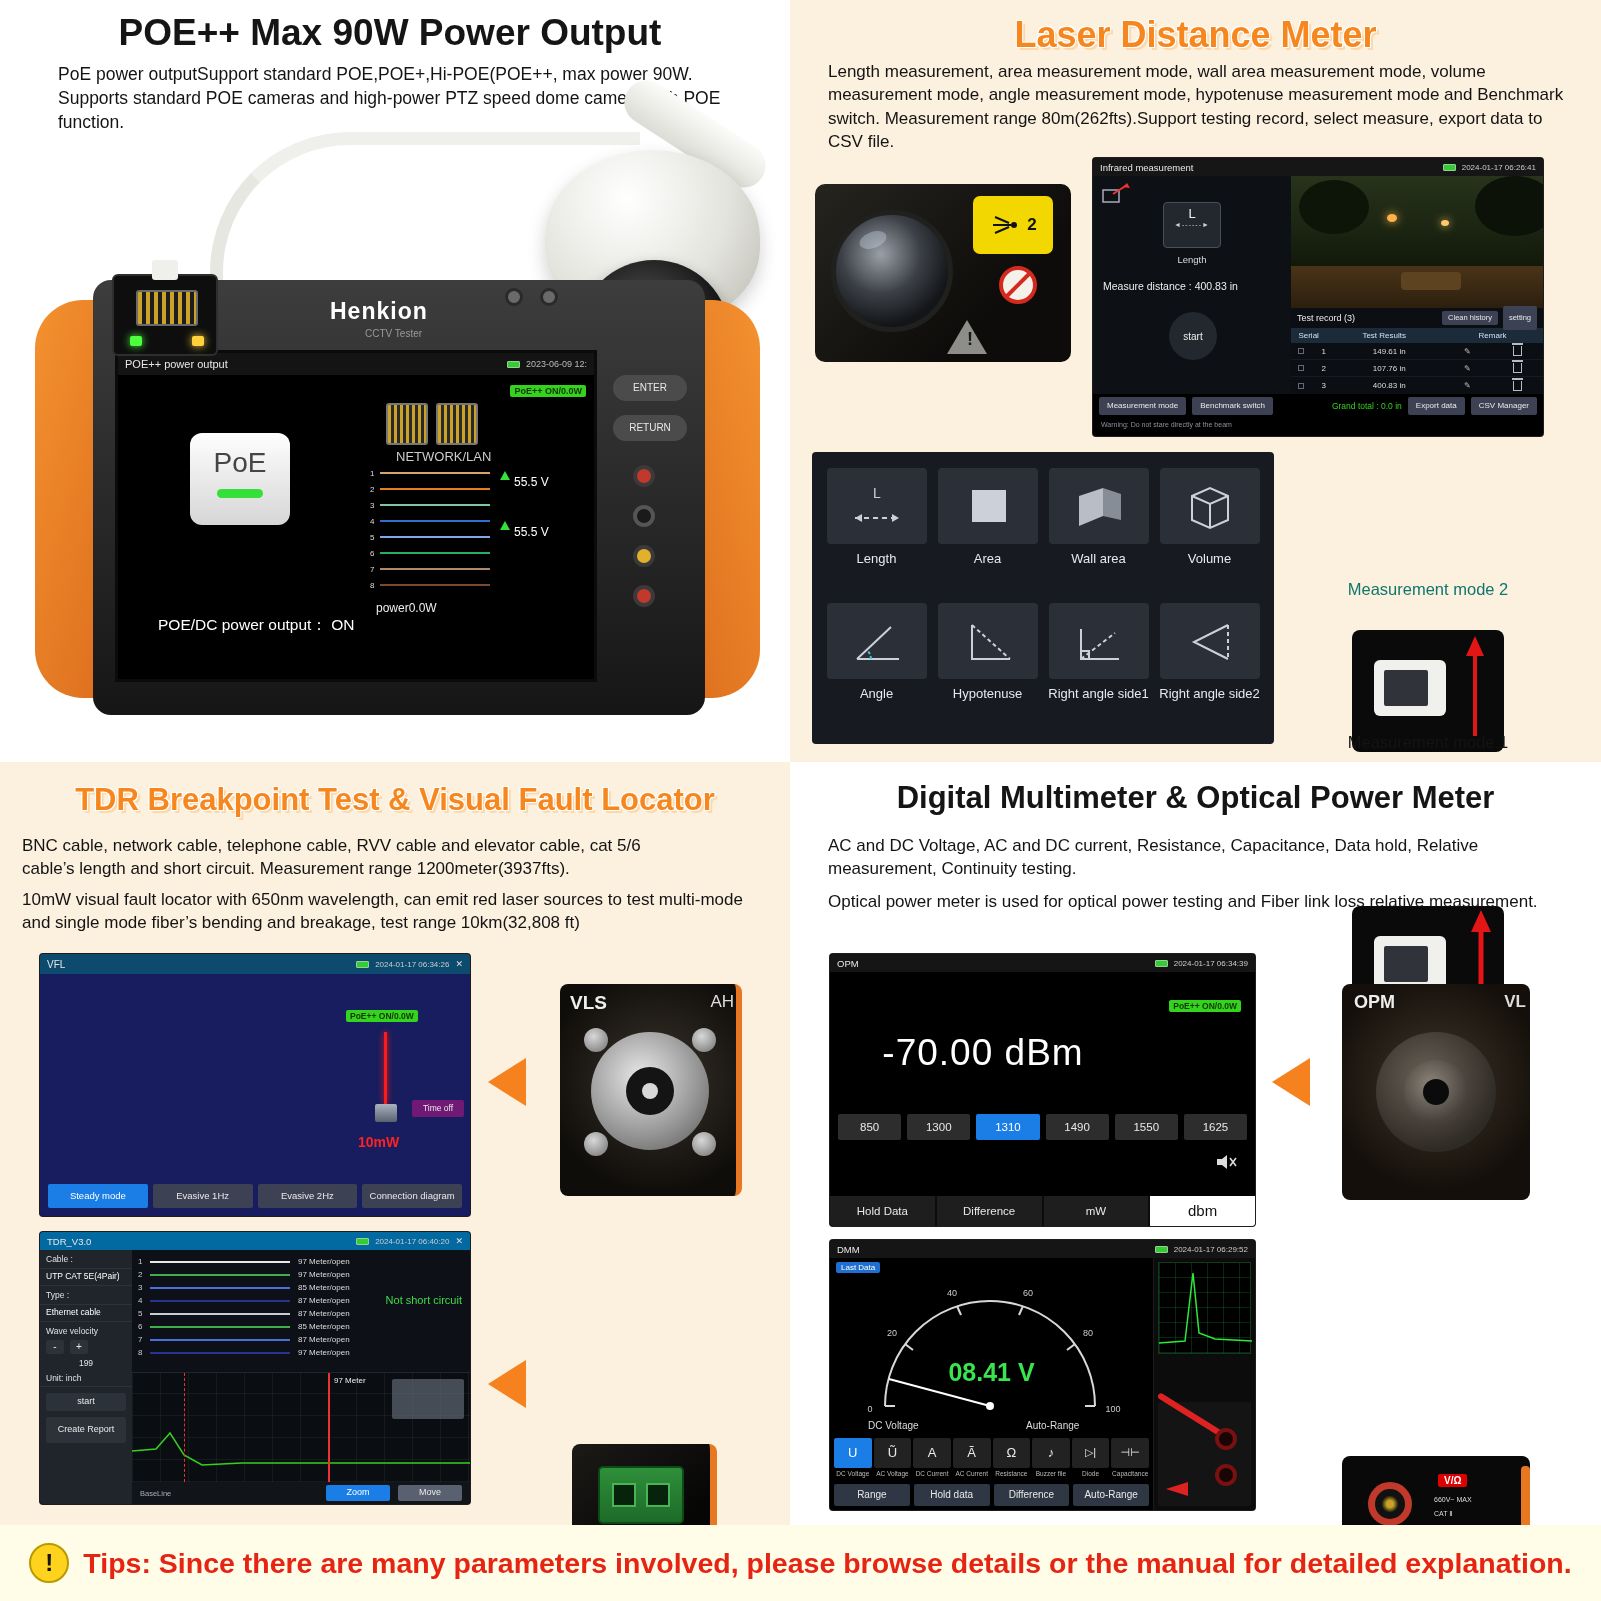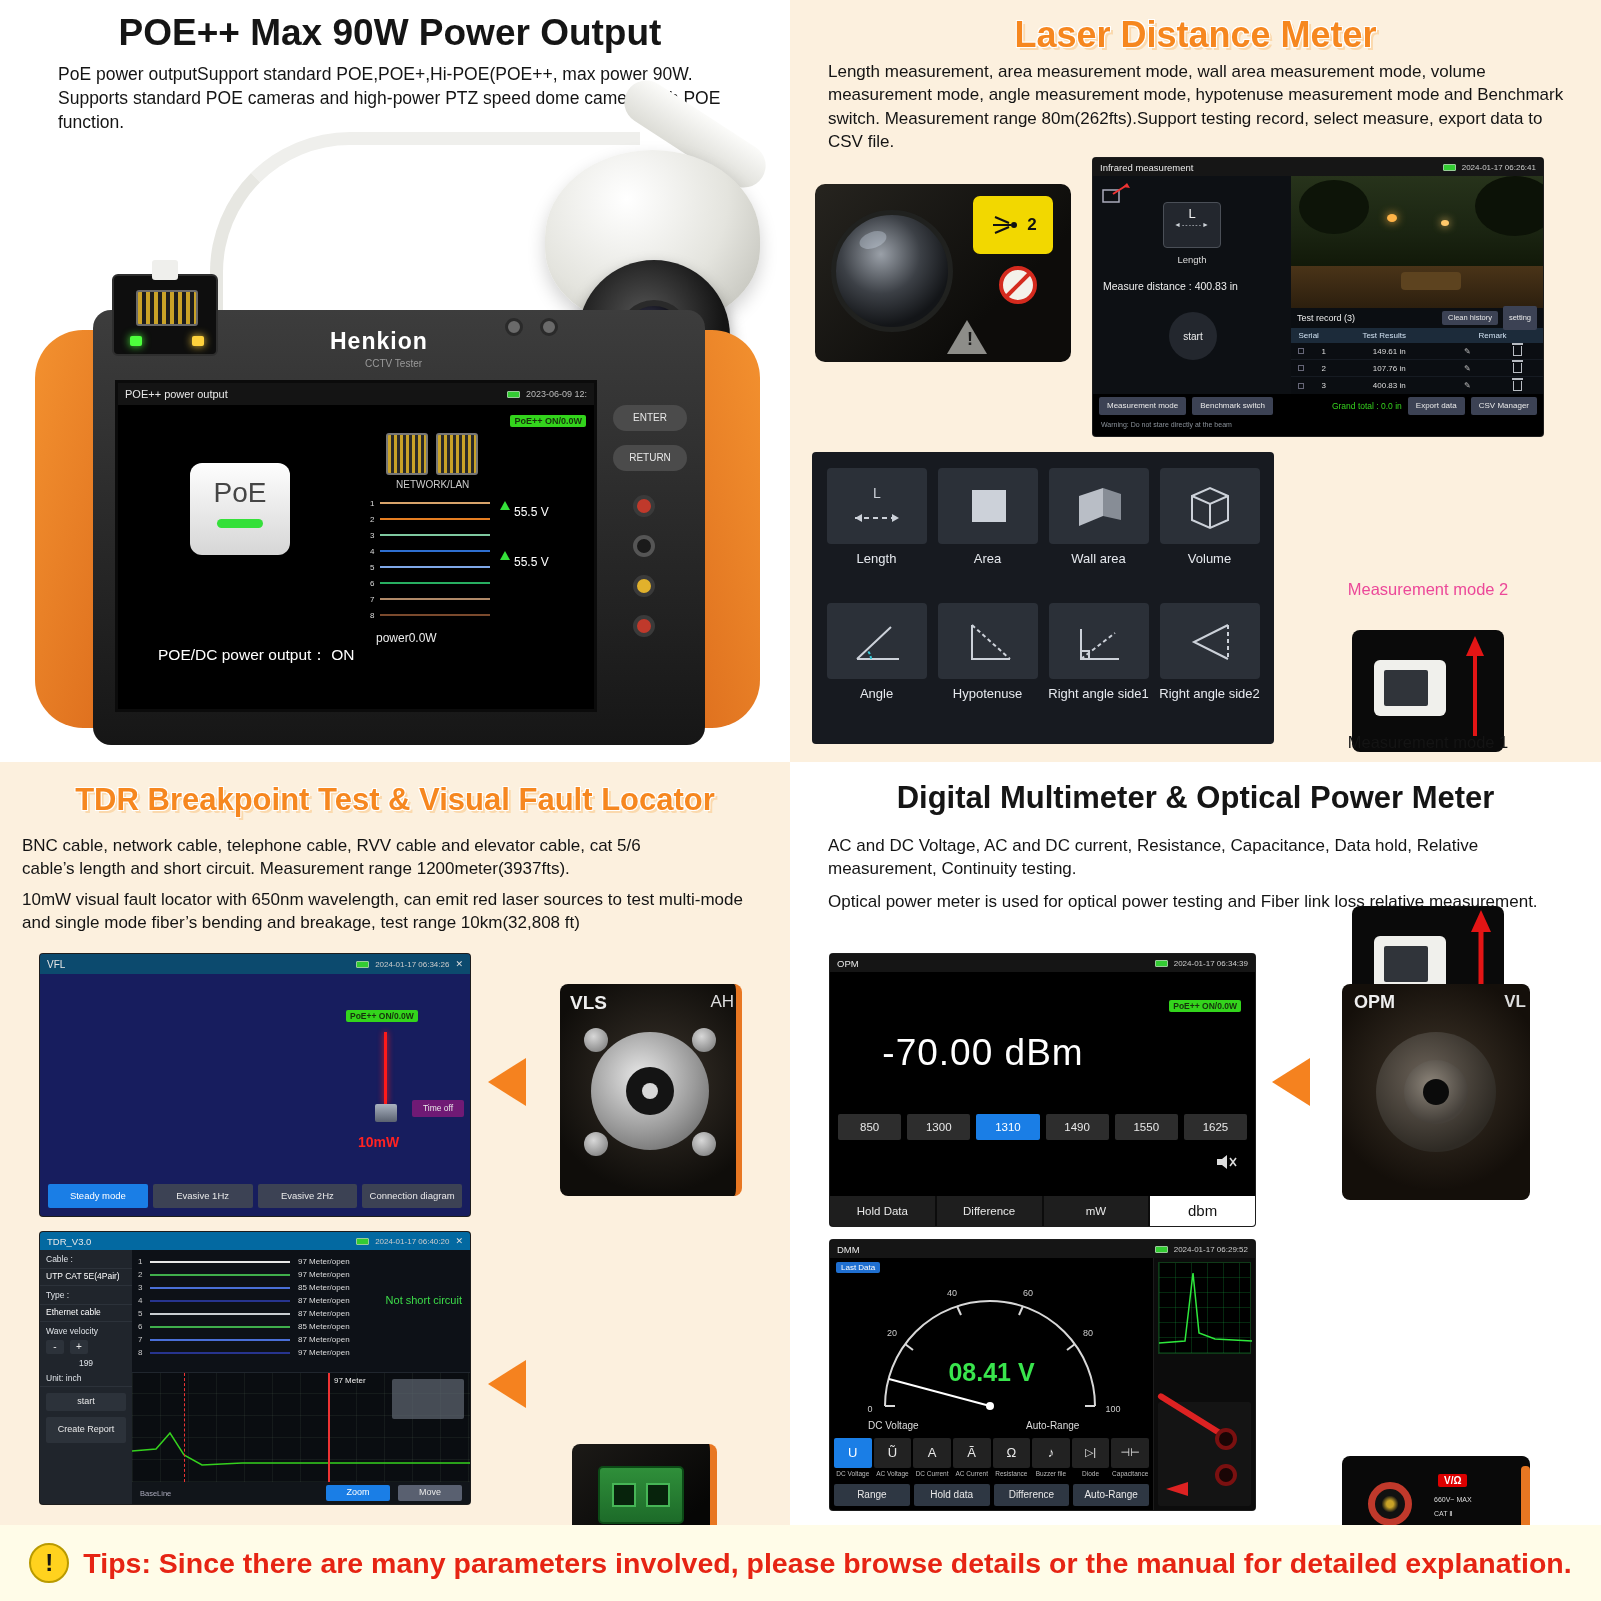--- a/index.html
+++ b/index.html
@@ -40,21 +40,21 @@
     <div class="abs desc" style="left:58px;top:62px;width:676px;font-size:17.5px">PoE power outputSupport standard POE,POE+,Hi-POE(POE++, max power 90W. Supports standard POE cameras and high-power PTZ speed dome camera with POE function.</div>
 
     <div class="abs" style="left:30px;top:112px;width:745px;height:636px">
       <div class="abs" style="right:0;top:0;width:160px;height:44px;background:linear-gradient(#fbfbf9,#dcdcd6);border-radius:22px;transform:rotate(33deg)"></div>
       <div class="abs" style="left:180px;top:20px;width:430px;height:200px;border-top:13px solid #efefec;border-left:13px solid #e7e7e2;border-radius:140px 0 0 0"></div>
       <div class="abs" style="left:515px;top:38px;width:215px;height:175px;background:radial-gradient(circle at 38% 28%,#ffffff,#e4e4de 55%,#b9b9b1);border-radius:50% 50% 44% 44%;box-shadow:0 8px 18px rgba(0,0,0,.18)"></div>
       <div class="abs" style="left:548px;top:148px;width:152px;height:152px;border-radius:50%;background:radial-gradient(circle at 44% 38%,#555,#141414 62%);box-shadow:0 8px 16px rgba(0,0,0,.4)"></div>
       <div class="abs" style="left:588px;top:188px;width:72px;height:72px;border-radius:50%;background:radial-gradient(circle at 40% 33%,#3c3c54,#05050a 65%);border:6px solid #2a2a2a"></div>
       <div class="abs" style="left:604px;top:201px;width:15px;height:15px;border-radius:50%;background:rgba(185,198,255,.55)"></div>
 
-      <div class="abs" style="left:5px;top:198px;width:725px;height:391px">
+      <div class="abs" style="left:5px;top:168px;width:725px;height:391px">
         <div class="abs" style="left:0;top:20px;width:112px;height:398px;background:linear-gradient(105deg,#f3912f,#d9671a);border-radius:48px 18px 18px 48px"></div>
         <div class="abs" style="right:0;top:20px;width:112px;height:398px;background:linear-gradient(255deg,#f3912f,#d9671a);border-radius:18px 48px 48px 18px"></div>
         <div class="abs" style="left:58px;top:0;width:612px;height:435px;background:linear-gradient(#3d3d3d,#161616);border-radius:18px"></div>
         <div class="abs" style="left:150px;top:8px;width:18px;height:18px;border-radius:50%;background:#6a6a6a;border:3px solid #2a2a2a"></div>
         <div class="abs" style="left:470px;top:8px;width:18px;height:18px;border-radius:50%;background:#6a6a6a;border:3px solid #2a2a2a"></div>
         <div class="abs" style="left:505px;top:8px;width:18px;height:18px;border-radius:50%;background:#6a6a6a;border:3px solid #2a2a2a"></div>
         <div class="abs" style="left:295px;top:18px;color:#fff;font-weight:bold;font-size:23px;letter-spacing:1px">Henkion</div>
         <div class="abs" style="left:330px;top:48px;color:#9a9a9a;font-size:10px">CCTV Tester</div>
 
         <div class="abs" style="left:80px;top:70px;width:482px;height:332px;background:#000;border:3px solid #0b0b0b">
@@ -66,21 +66,21 @@
           </div>
           <div class="abs badge" style="right:8px;top:32px;font-size:9px">PoE++ ON/0.0W</div>
           <div class="abs" style="left:72px;top:80px;width:100px;height:92px;background:linear-gradient(#fefefe,#d6d6d6);border-radius:12px;box-shadow:0 4px 8px rgba(0,0,0,.55)">
             <div style="text-align:center;font-size:28px;color:#454545;margin-top:14px">PoE</div>
             <div style="width:46px;height:9px;background:#35e03a;border-radius:5px;margin:10px auto 0"></div>
           </div>
           <div class="abs" style="left:268px;top:50px;width:92px;height:42px;display:flex;gap:8px">
             <div style="flex:1;background:repeating-linear-gradient(90deg,#c9a227 0 3px,#2a2a2a 3px 6px);border:2px solid #777;border-radius:3px"></div>
             <div style="flex:1;background:repeating-linear-gradient(90deg,#c9a227 0 3px,#2a2a2a 3px 6px);border:2px solid #777;border-radius:3px"></div>
           </div>
-          <div class="abs" style="left:278px;top:96px;font-size:10px;color:#ccc">NETWORK/LAN</div>
+          <div class="abs" style="left:278px;top:96px;font-size:13px;color:#ccc">NETWORK/LAN</div>
           <div class="abs" style="left:252px;top:112px;width:120px;height:132px">
             <div style="display:flex;align-items:center;height:16px">
                 <span style="color:#ddd;font-size:8px;width:10px">1</span>
                 <i style="flex:1;height:2px;background:#d7a36a"></i>
               </div>
             <div style="display:flex;align-items:center;height:16px">
                 <span style="color:#ddd;font-size:8px;width:10px">2</span>
                 <i style="flex:1;height:2px;background:#e67e22"></i>
               </div>
             <div style="display:flex;align-items:center;height:16px">
@@ -326,21 +326,21 @@
     </div>
 
     <div class="abs photo" style="left:562px;top:452px;width:152px;height:122px;background:#0a0a0a">
       <div style="position:absolute;left:22px;top:30px;width:72px;height:56px;background:#f0f0ec;border-radius:6px"></div>
       <div style="position:absolute;left:32px;top:40px;width:44px;height:36px;background:#30343a;border-radius:2px"></div>
       <svg class="abs" style="right:18px;top:6px" width="22" height="104">
           <line x1="11" y1="100" x2="11" y2="14" stroke="#e31515" stroke-width="4"></line>
           <polygon points="11,0 2,20 20,20" fill="#e31515"></polygon>
         </svg>
     </div>
-    <div class="abs" style="left:540px;top:580px;width:196px;text-align:center;color:#ec4899;font-size:16.5px">Measurement mode 2</div>
+    <div class="abs" style="left:540px;top:580px;width:196px;text-align:center;color:#0f766e;font-size:16.5px">Measurement mode 2</div>
 
     <div class="abs photo" style="left:562px;top:606px;width:152px;height:122px;background:#0a0a0a">
       <div style="position:absolute;left:22px;top:30px;width:72px;height:56px;background:#f0f0ec;border-radius:6px"></div>
       <div style="position:absolute;left:32px;top:40px;width:44px;height:36px;background:#30343a;border-radius:2px"></div>
       <svg class="abs" style="right:10px;top:4px" width="26" height="112">
           <line x1="13" y1="108" x2="13" y2="16" stroke="#e31515" stroke-width="5"></line>
           <polygon points="13,0 3,22 23,22" fill="#e31515"></polygon>
         </svg>
     </div>
     <div class="abs" style="left:540px;top:733px;width:196px;text-align:center;color:#141414;font-size:16.5px">Measurement mode 1</div>

